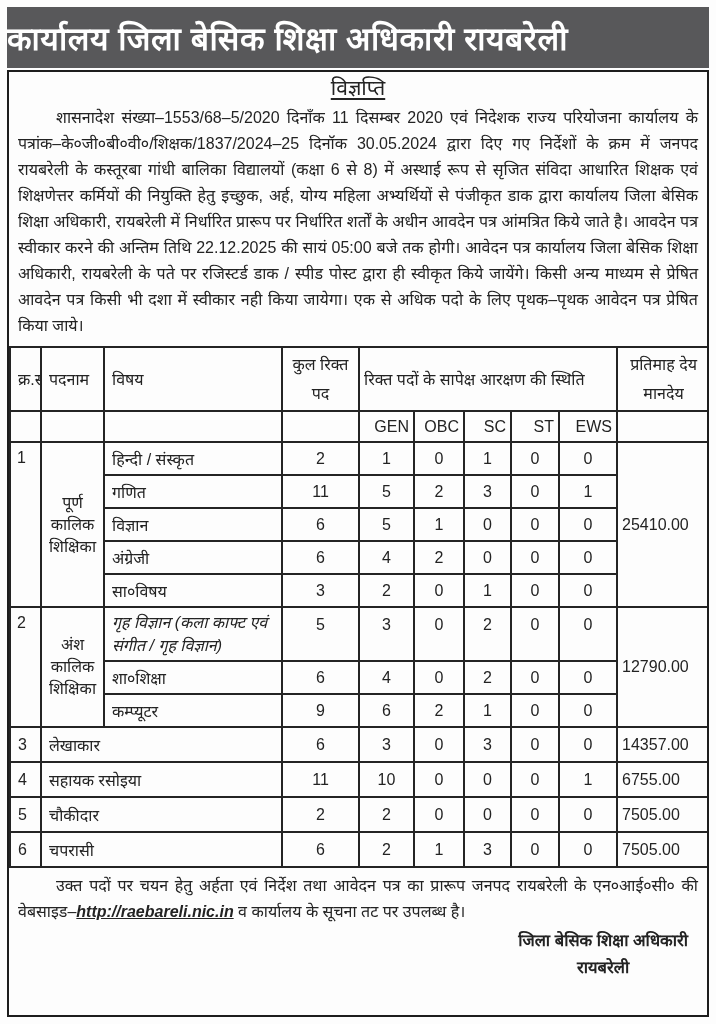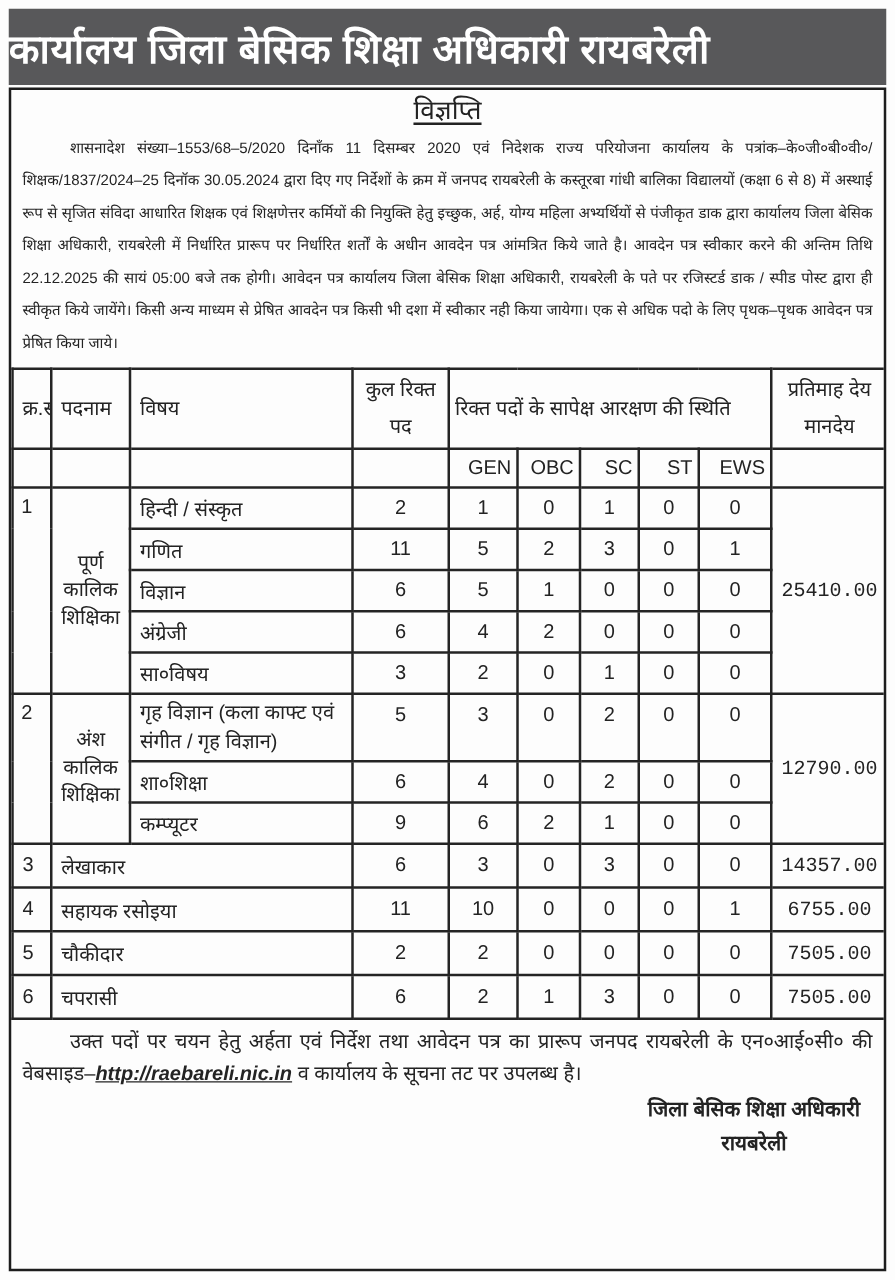--- a/index.html
+++ b/index.html
@@ -26,21 +26,21 @@
     display:flex; justify-content:space-between; align-items:baseline;
     padding:7px 12px 1px 12px;
     font-weight:700; font-size:16.5px;
   }
   .notice-heading { text-align:center; margin:1px 0 4px 0; }
   .notice-heading span {
     font-size:21px; font-weight:400;
     text-decoration:underline; text-underline-offset:3px;
   }
   .body-text {
-    font-size:12px; line-height:26px;
+    font-size:16px; line-height:26px;
     text-align:justify; text-indent:38px;
     padding:0 9px; margin-bottom:7px;
   }
   table.vtable {
     width:100%; border-collapse:collapse; table-layout:fixed;
     font-size:16px;
   }
   table.vtable td {
     border:2px solid #242424;
     padding:2px 4px;
@@ -49,21 +49,21 @@
   }
   .row-h1 td { height:64px; vertical-align:top; padding-top:5px; line-height:29px; }
   .row-h2 td { height:31px; text-align:right; }
   .row-std td { height:33px; }
   .row-tall td { height:54px; }
   .row-post td { height:35px; }
   .c { text-align:center; }
   .l { text-align:left; padding-left:7px !important; }
   .sno-cell { vertical-align:top !important; padding-top:6px !important; padding-left:6px !important; }
   .post-cell { text-align:center; line-height:22px; }
-  .hon-cell { text-align:center;font-family:Liberation Mono, monospace; }
+  .hon-cell { text-align:left; }
   .hdr-res { }
   .footer { padding:5px 9px 0 9px; font-size:16px; line-height:26px; }
   .footer .note { text-align:justify; text-indent:38px; }
   .footer .link { font-weight:700; font-style:italic; text-decoration:underline; }
   .signature { width:max-content; margin:2px 10px 0 auto; text-align:center; font-weight:700; line-height:27px; font-size:16.5px; }
 </style>
 </head>
 <body>
 
 <div class="page">
@@ -163,21 +163,21 @@
           <td class="c">2</td>
           <td class="c">0</td>
           <td class="c">1</td>
           <td class="c">0</td>
           <td class="c">0</td>
         </tr>
 
         <tr class="row-tall">
           <td class="sno-cell" rowspan="3">2</td>
           <td class="post-cell" rowspan="3">अंश कालिक शिक्षिका</td>
-          <td class="l" style="line-height:23px;">गृह विज्ञान (कला काफ्ट एवं संगीत / गृह विज्ञान)</td>
+          <td class="l" style="line-height:23px;font-style:italic;">गृह विज्ञान (कला काफ्ट एवं संगीत / गृह विज्ञान)</td>
           <td class="c" style="vertical-align:top;padding-top:8px;">5</td>
           <td class="c" style="vertical-align:top;padding-top:8px;">3</td>
           <td class="c" style="vertical-align:top;padding-top:8px;">0</td>
           <td class="c" style="vertical-align:top;padding-top:8px;">2</td>
           <td class="c" style="vertical-align:top;padding-top:8px;">0</td>
           <td class="c" style="vertical-align:top;padding-top:8px;">0</td>
           <td class="hon-cell" rowspan="3">12790.00</td>
         </tr>
         <tr class="row-std">
           <td class="l">शा०शिक्षा</td>

